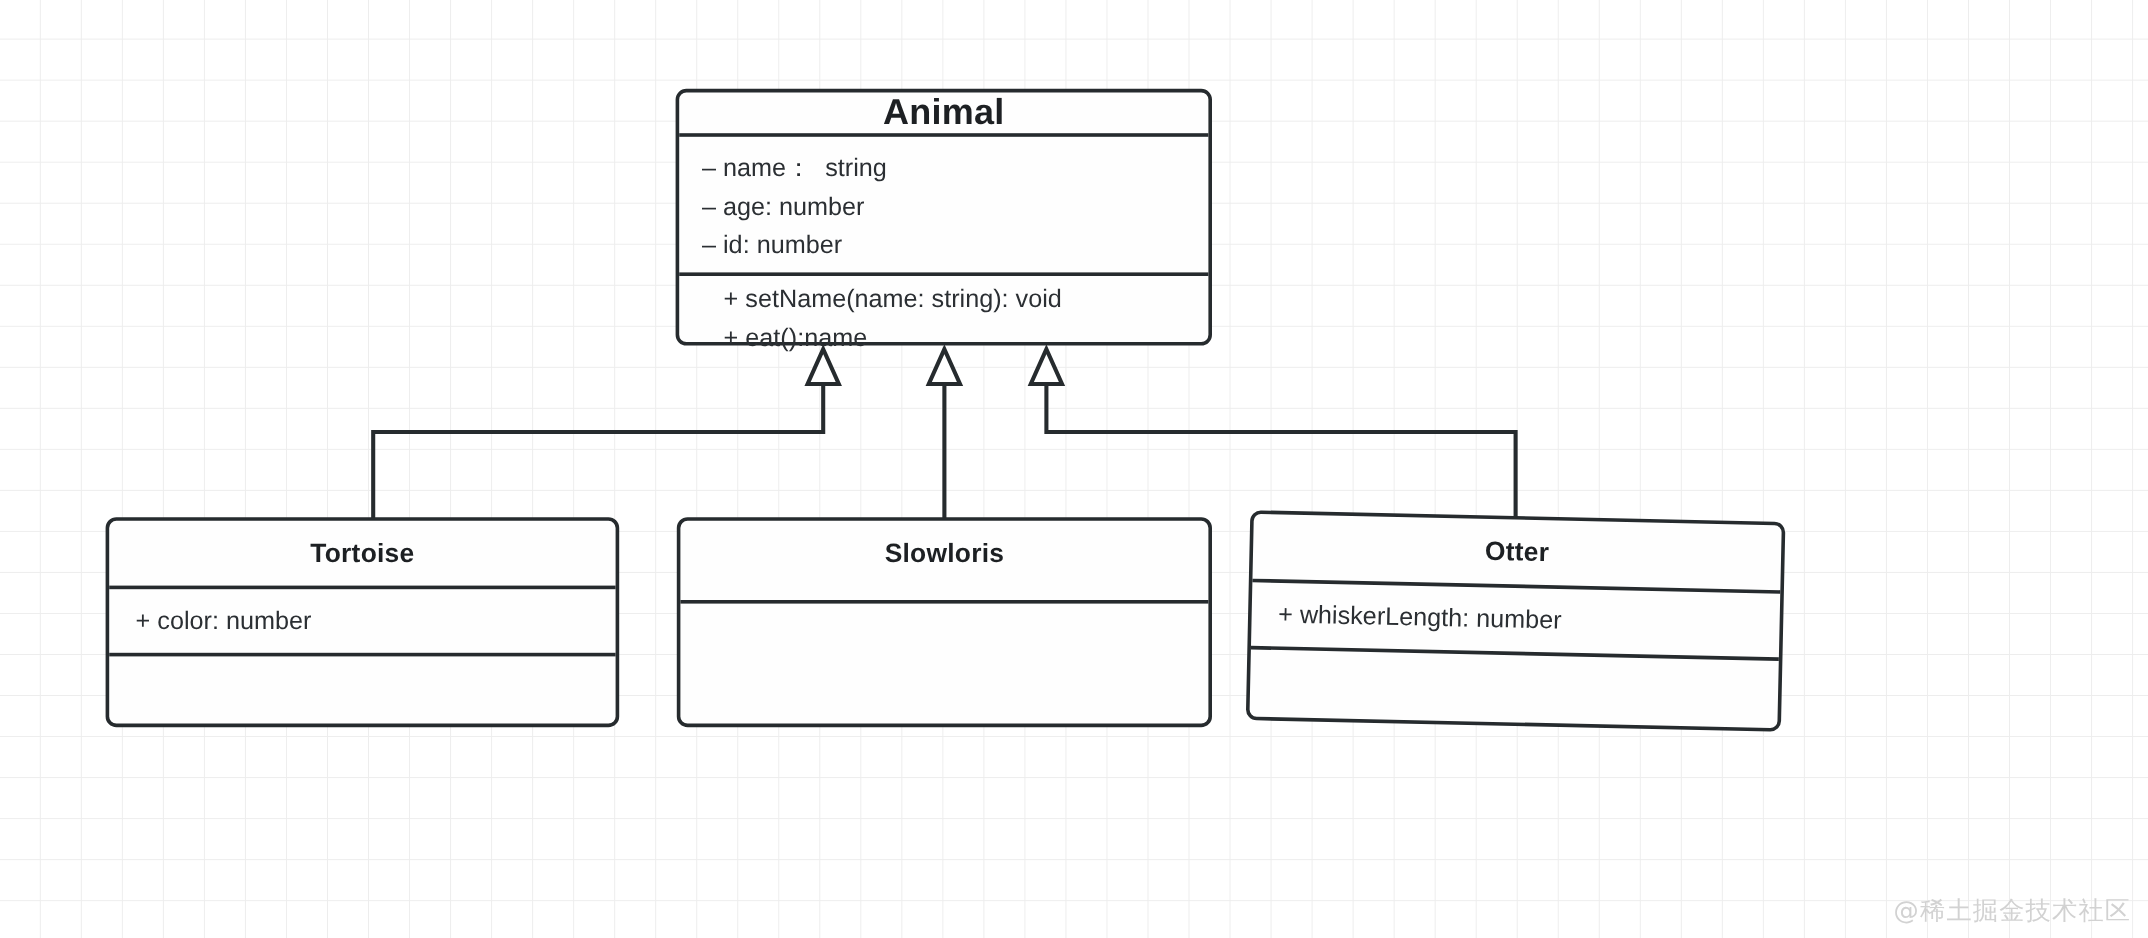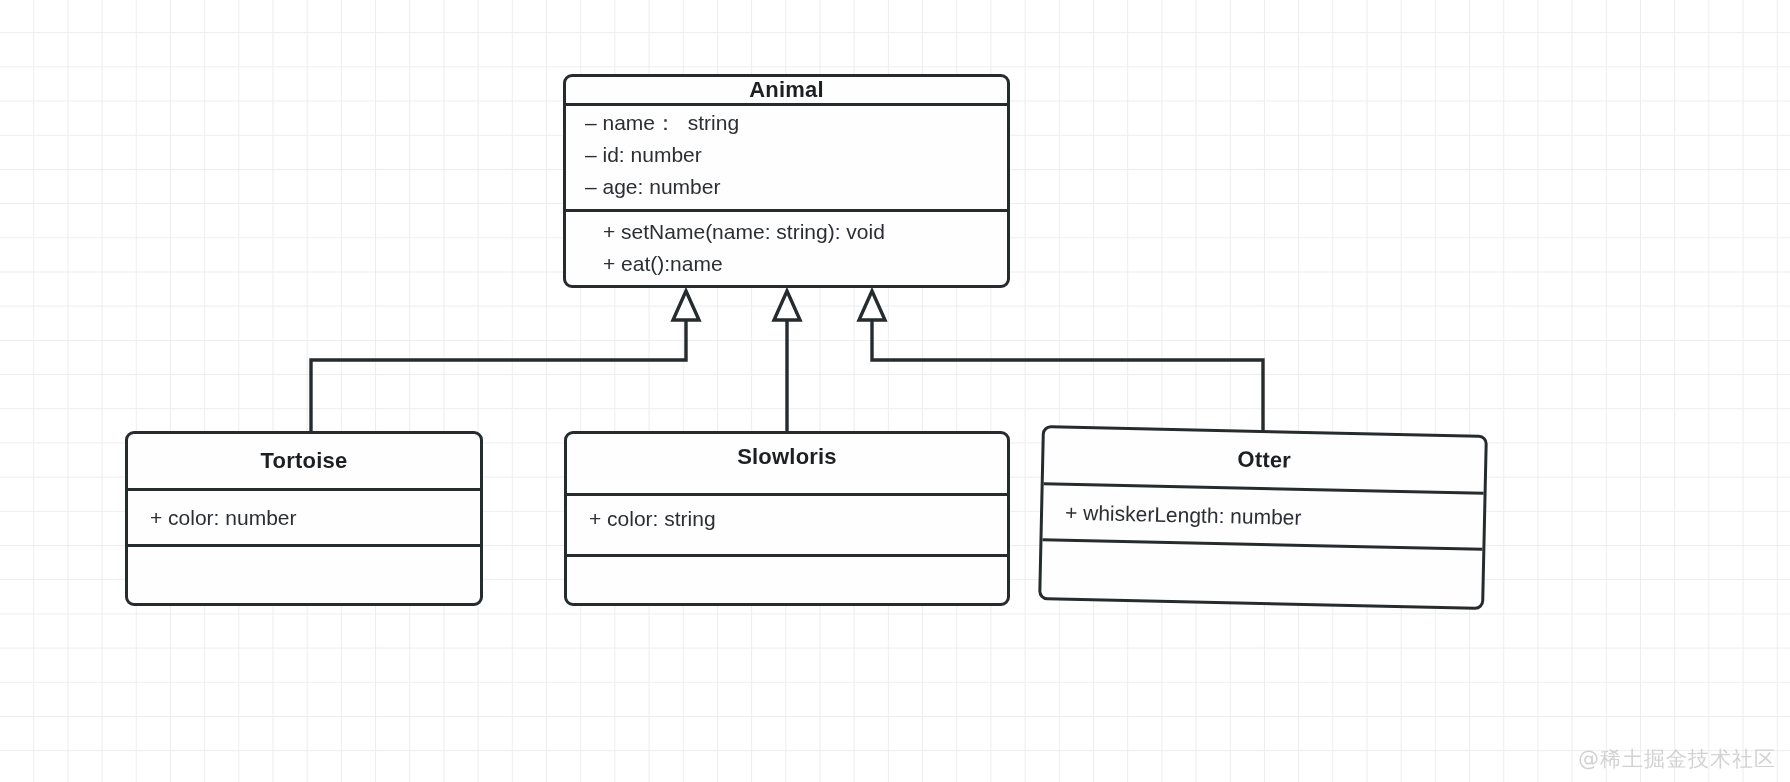--- a/index.html
+++ b/index.html
@@ -56,45 +56,45 @@
 
   
   #box-animal {
     left: 563px;
     top: 74px;
     width: 447px;
     height: 214px;
   }
   #box-animal .uml-title {
     height: 56px;
-    font-size: 22px;
+    font-size: 30px;
   }
   #animal-attrs {
-    padding: 2px 0 7px 19px;
+    padding: 12px 0 7px 19px;
     gap: 2px;
   }
   #animal-attrs .uml-row { font-size: 21px; line-height: 30px; }
   #animal-ops {
     padding: 4px 0 6px 37px;
     gap: 1px;
   }
   #animal-ops .uml-row { font-size: 21px; line-height: 31px; }
 
   
   .child-box .uml-title {
     height: 54px;
     font-size: 22px;
   }
   .child-box .uml-compartment {
     height: 56px;
     padding-left: 22px;
   }
   .child-box .uml-row { font-size: 21px; }
 
-  #box-tortoise { left: 88px;  top: 431px; width: 358px; height: 175px; margin-left: 37px; }
+  #box-tortoise { left: 88px;  top: 431px; width: 428px; height: 175px; }
   #box-slowloris { left: 564px; top: 431px; width: 446px; height: 175px; gap: 12px; }
   #box-otter {
     left: 1040px; top: 430px; width: 446px; height: 175px;
     transform: rotate(1.25deg);
     transform-origin: 50% 50%;
   }
 
   
   #connectors {
     position: absolute;
@@ -133,42 +133,39 @@
       <polygon points="686,291 673,320 699,320"></polygon>
       <polygon points="787,291 774,320 800,320"></polygon>
       <polygon points="872,291 859,320 885,320"></polygon>
     </g>
   </svg>
 
   <div class="uml-box" id="box-animal">
     <div class="uml-title">Animal</div>
     <div class="uml-compartment uml-sep" id="animal-attrs">
       <div class="uml-row">– name：  string</div>
+      <div class="uml-row">– age: number</div>
       <div class="uml-row">– id: number</div>
-      <div class="uml-row">– age: number</div>
     </div>
     <div class="uml-compartment uml-sep" id="animal-ops">
       <div class="uml-row">+ setName(name: string): void</div>
       <div class="uml-row">+ eat():name</div>
     </div>
   </div>
 
   <div class="uml-box child-box" id="box-tortoise">
     <div class="uml-title">Tortoise</div>
     <div class="uml-compartment uml-sep">
       <div class="uml-row">+ color: number</div>
     </div>
     <div class="uml-compartment uml-sep"></div>
   </div>
 
   <div class="uml-box child-box" id="box-slowloris">
     <div class="uml-title">Slowloris</div>
-    <div class="uml-compartment uml-sep">
-      <div class="uml-row">+ color: string</div>
-    </div>
     <div class="uml-compartment uml-sep"></div>
   </div>
 
   <div class="uml-box child-box" id="box-otter">
     <div class="uml-title">Otter</div>
     <div class="uml-compartment uml-sep">
       <div class="uml-row">+ whiskerLength: number</div>
     </div>
     <div class="uml-compartment uml-sep"></div>
   </div>

